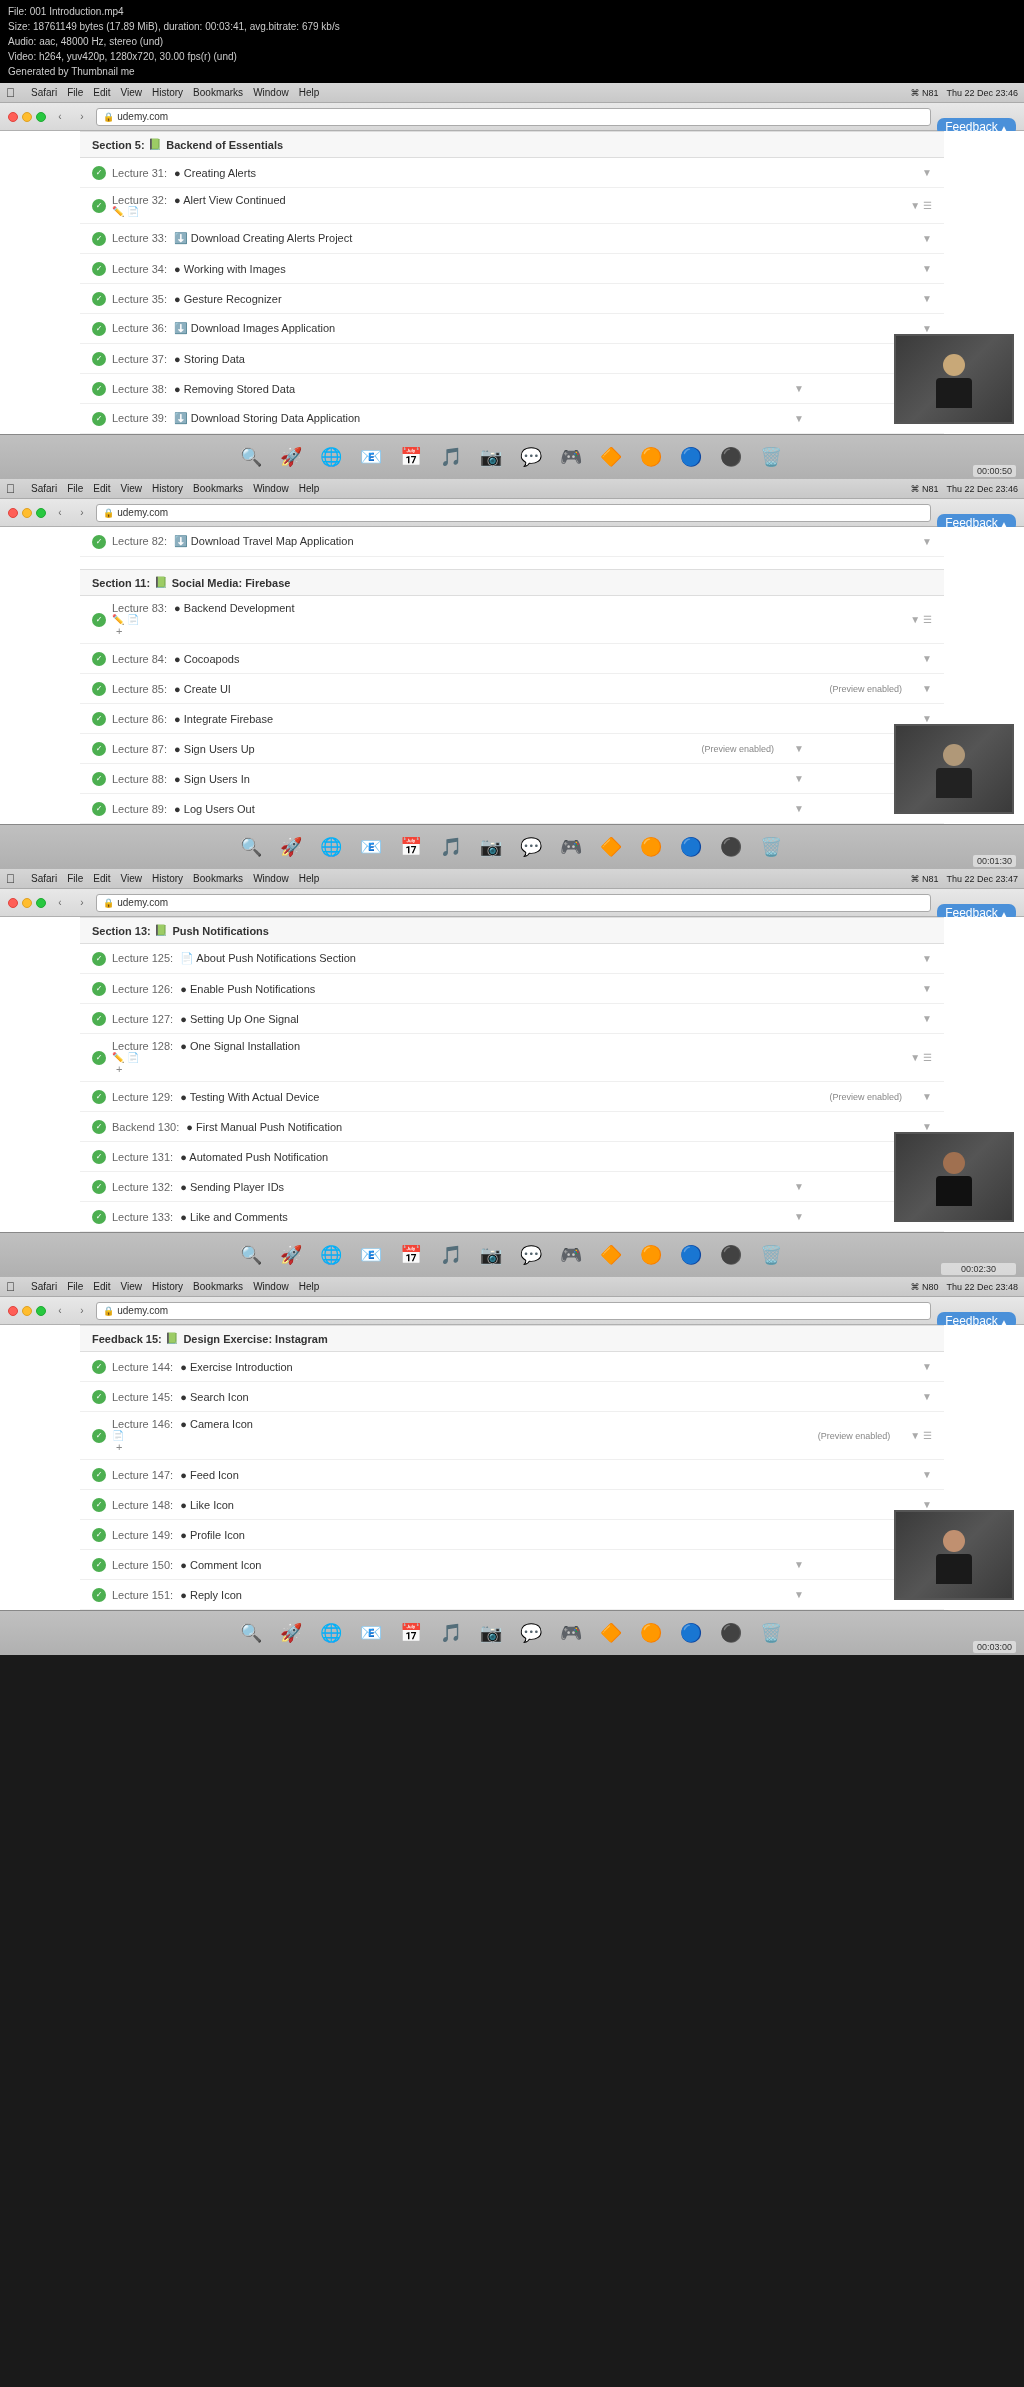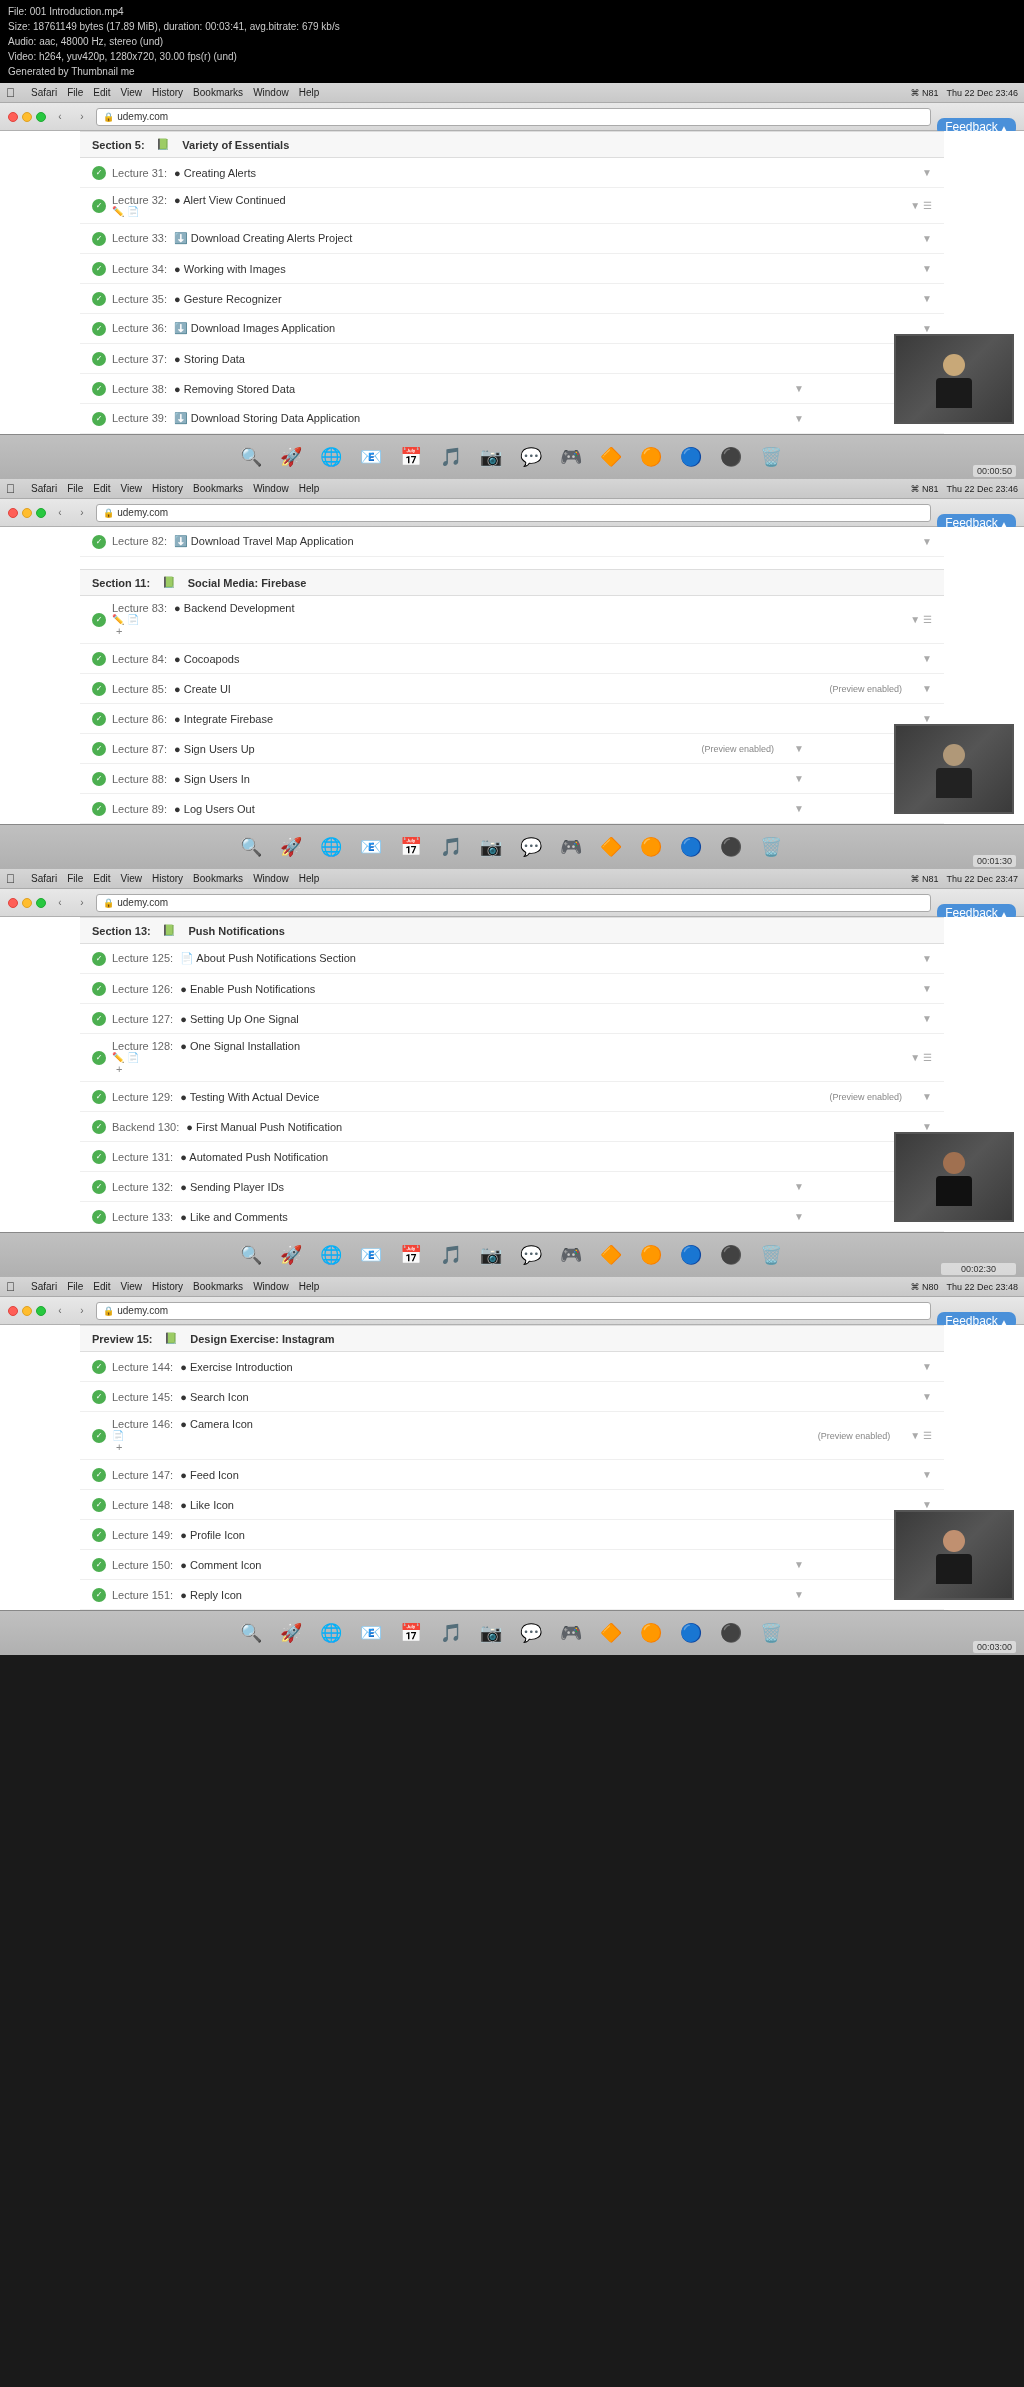--- a/index.html
+++ b/index.html
@@ -121,21 +121,21 @@
       background: #f7f7f7;
       border: 1px solid #ddd;
       border-left: none;
       border-right: none;
       padding: 6px 12px;
       font-size: 11px;
       font-weight: 600;
       color: #333;
       display: flex;
       align-items: flex-end;
-      gap: 12px;
+      gap: 4px;
     }
 
     .lecture-row {
       display: flex;
       align-items: center;
       padding: 6px 12px;
       border-bottom: 1px solid #efefef;
       background: #fff;
       min-height: 30px;
       position: relative;
@@ -313,21 +313,21 @@
       </div>
       <button class="feedback-btn">Feedback</button>
     </div>
 
     <div class="content-area">
       <div class="content-inner">
 
         <div class="section-header">
           <span>Section 5:</span>
           <span>📗</span>
-          <span>Variety of Essentials</span>
+          <span>Backend of Essentials</span>
         </div>
 
         <div class="lecture-row">
           <div class="lecture-check">✓</div>
           <span class="lecture-text">
             <span class="lecture-num">Lecture 31: </span>
             <span>●</span> Creating Alerts
           </span>
           <span class="expand-icon">▼</span>
         </div>
@@ -756,21 +756,21 @@
       <div class="browser-url-bar">
         <span class="url-lock">🔒</span>
         <span>udemy.com</span>
       </div>
       <button class="feedback-btn">Feedback</button>
     </div>
 
     <div class="content-area">
       <div class="content-inner">
         <div class="section-header">
-          <span>Preview 15:</span>
+          <span>Feedback 15:</span>
           <span>📗</span>
           <span>Design Exercise: Instagram</span>
         </div>
 
         <div class="lecture-row">
           <div class="lecture-check">✓</div>
           <span class="lecture-text">
             <span class="lecture-num">Lecture 144: </span>
             <span>●</span> Exercise Introduction
           </span>

